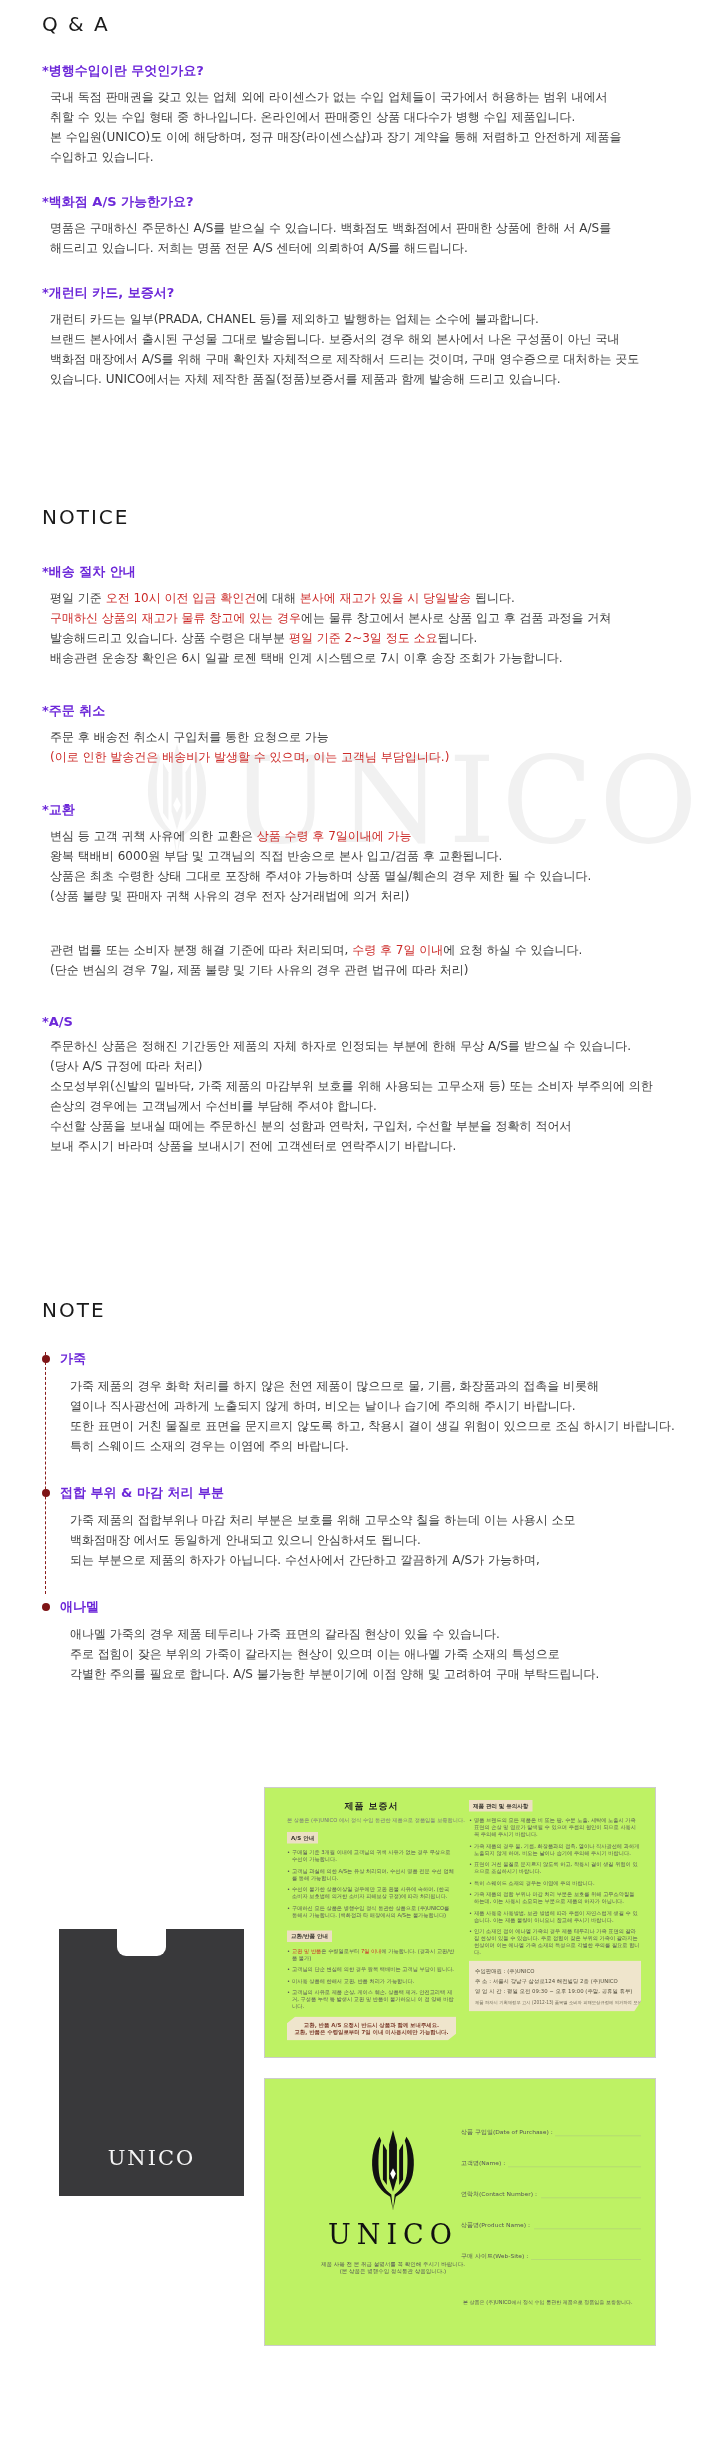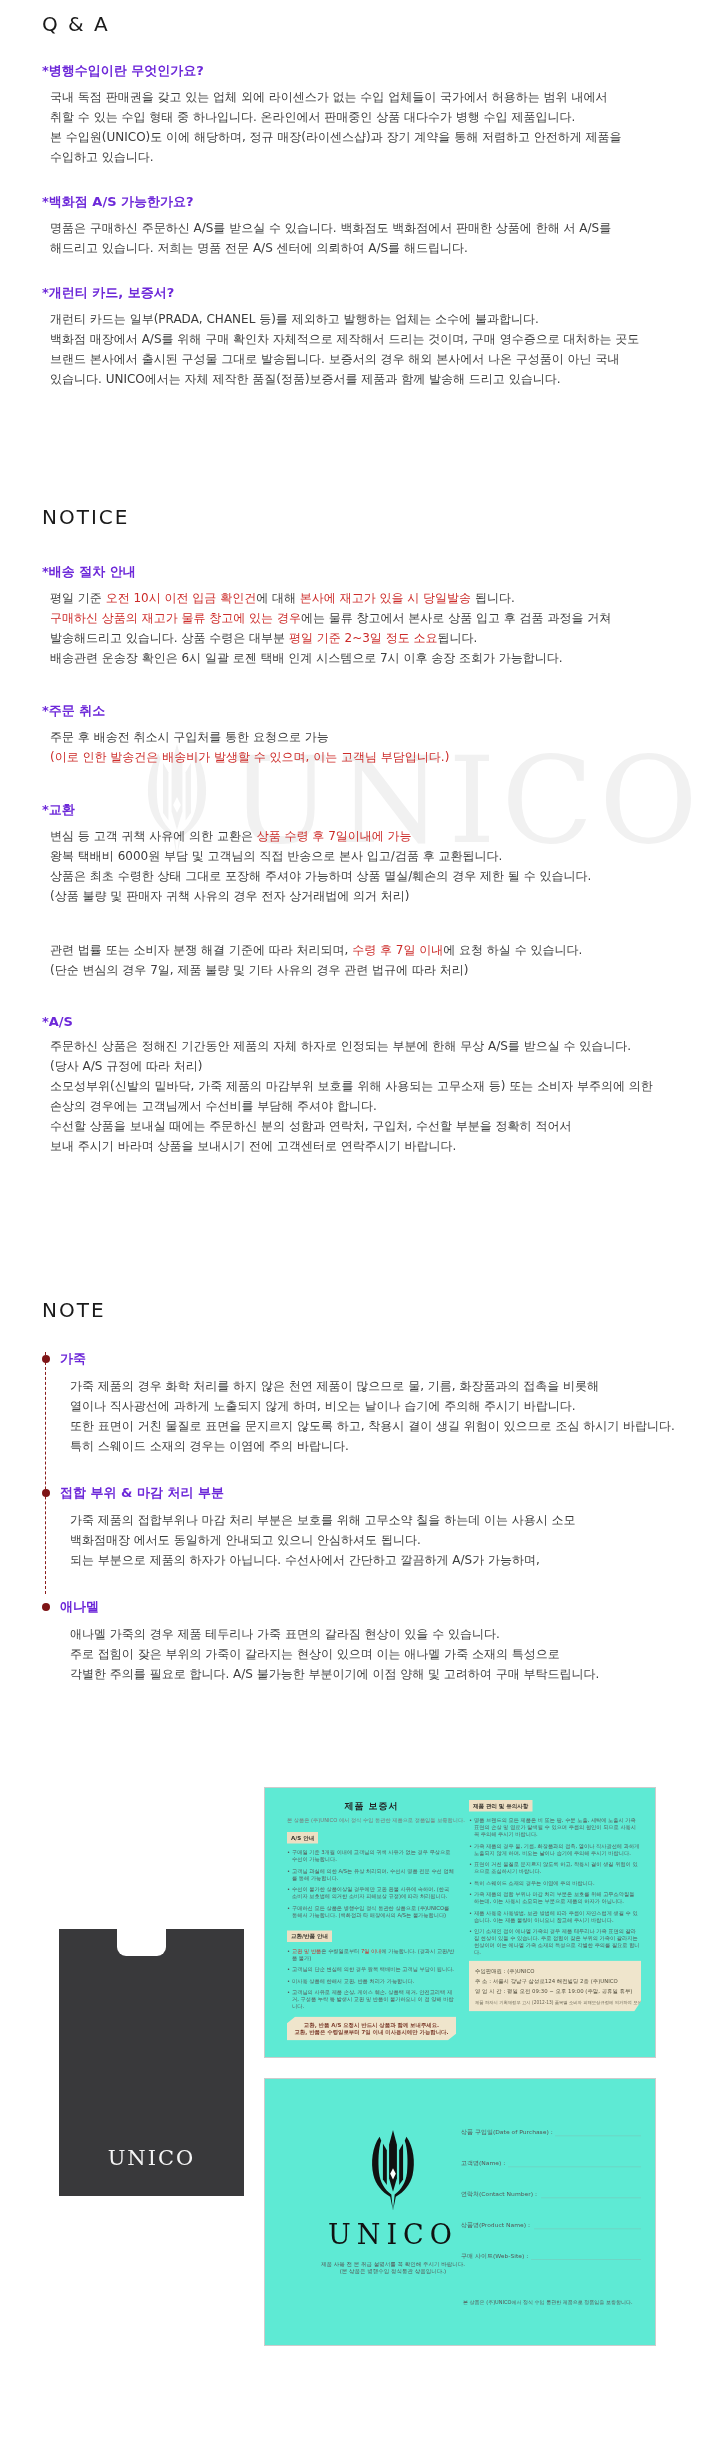--- a/index.html
+++ b/index.html
@@ -19,21 +19,21 @@
   #note .note-item{position:relative;padding-left:18px;margin-top:28px;}
   #note .note-item:first-of-type{margin-top:20px;}
   .note-bullet{position:absolute;left:0;top:5px;width:8px;height:8px;border-radius:50%;background:#7e1416;}
   #note .body{padding-left:10px;margin-top:8px;}
   .note-dash{position:absolute;left:3px;top:54px;height:242px;border-left:1px dashed #8a1a1a;}
   
   .watermark{position:absolute;left:138px;top:698px;display:flex;align-items:center;gap:14px;color:#f1f1f1;}
   .wm-crest{width:78px;height:206px;fill:#f1f1f1;}
   .wm-text{font-family:"DejaVu Serif","Liberation Serif",serif;font-size:120px;letter-spacing:6px;color:#f1f1f1;line-height:200px;}
   
-  .wcard{position:absolute;background:#5eead4;border:1px solid #cccccc;}
+  .wcard{position:absolute;background:#bef264;border:1px solid #cccccc;}
   #card1{left:264px;top:1787px;width:390px;height:269px;}
   #card2{left:264px;top:2078px;width:390px;height:266px;}
   .micro{transform:scale(0.5);transform-origin:0 0;width:200%;}
   .micro-c{transform:scale(0.5);transform-origin:50% 0;width:200%;margin-left:-50%;}
   .col-l{position:absolute;left:22px;top:12px;width:169px;}
   .col-r{position:absolute;left:204px;top:12px;width:172px;}
   .w-title{font-size:18px;font-weight:bold;color:#222;text-align:center;letter-spacing:2px;}
   .w-intro{font-size:10.4px;color:#777;margin-top:10px;text-align:center;white-space:nowrap;}
   .badge{display:inline-block;background:#ecdfc3;color:#33302a;font-size:11px;font-weight:bold;
          padding:4px 8px;margin-top:16px;}
@@ -107,22 +107,22 @@
 
       <div class="line">명품은 구매하신 주문하신 A/S를 받으실 수 있습니다. 백화점도 백화점에서 판매한 상품에 한해 서 A/S를</div>
           <div class="line">해드리고 있습니다. 저희는 명품 전문 A/S 센터에 의뢰하여 A/S를 해드립니다.</div>
         </div>
     </div>
     <div class="qa-item">
       <div class="qh">*개런티 카드, 보증서?</div>
       <div class="body">
 
       <div class="line">개런티 카드는 일부(PRADA, CHANEL 등)를 제외하고 발행하는 업체는 소수에 불과합니다.</div>
+          <div class="line">브랜드 본사에서 출시된 구성물 그대로 발송됩니다. 보증서의 경우 해외 본사에서 나온 구성품이 아닌 국내</div>
           <div class="line">백화점 매장에서 A/S를 위해 구매 확인차 자체적으로 제작해서 드리는 것이며, 구매 영수증으로 대처하는 곳도</div>
-          <div class="line">브랜드 본사에서 출시된 구성물 그대로 발송됩니다. 보증서의 경우 해외 본사에서 나온 구성품이 아닌 국내</div>
           <div class="line">있습니다. UNICO에서는 자체 제작한 품질(정품)보증서를 제품과 함께 발송해 드리고 있습니다.</div>
         </div>
     </div>
   </div>
 
   <div id="notice" class="sec" style="top:505px">
     <div class="sec-title">NOTICE</div>
     <div class="sub">
       <div class="qh">*배송 절차 안내</div>
       <div class="body">

